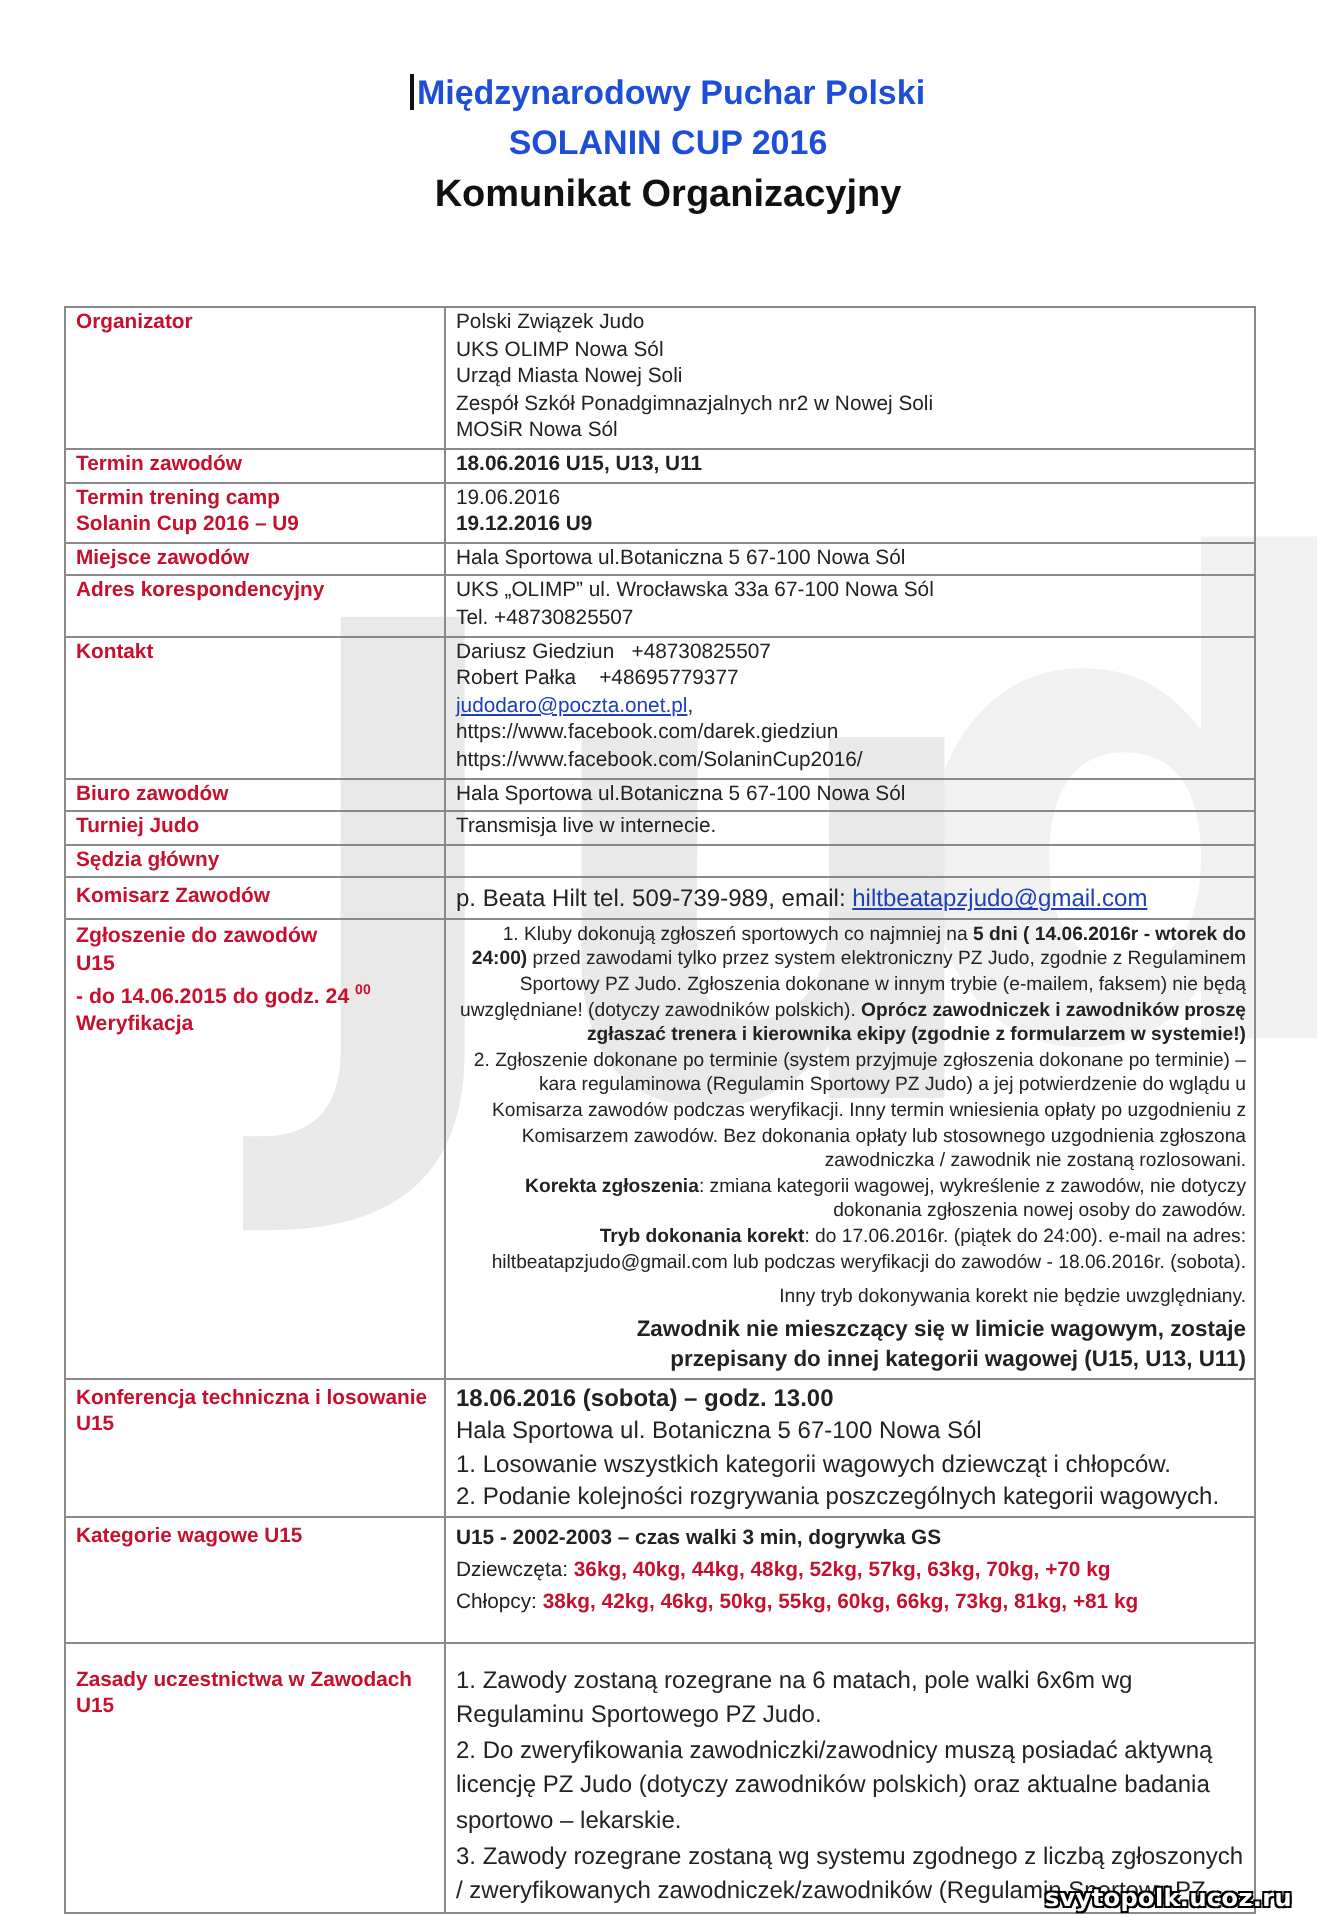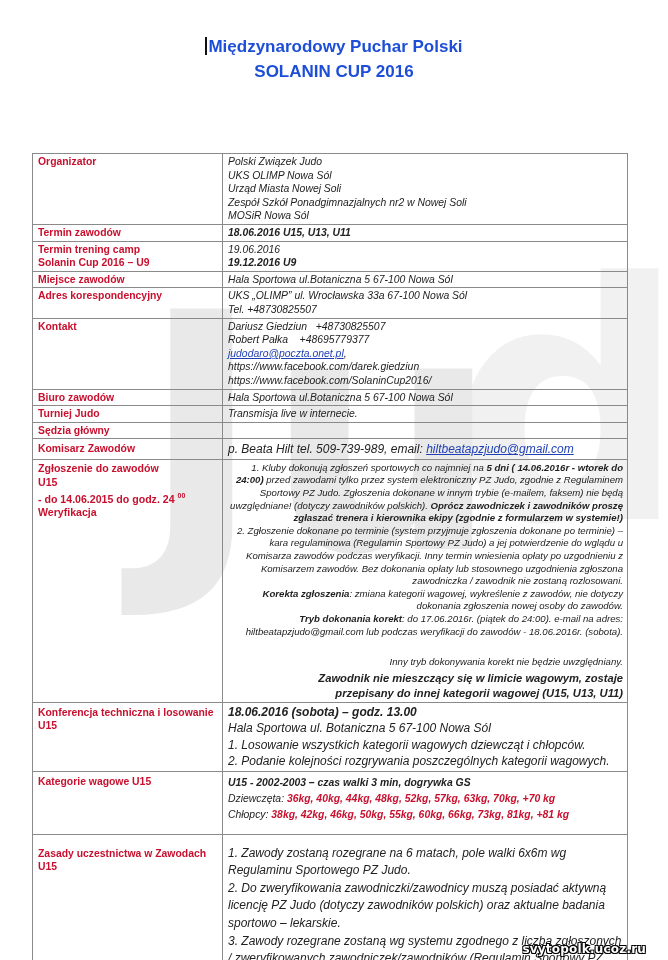--- a/index.html
+++ b/index.html
@@ -6,41 +6,42 @@
   body { width:668px; height:960px; position:relative; overflow:hidden; font-family:"Liberation Sans", sans-serif; color:#1a1a1a; }
   .watermark { position:absolute; left:150px; top:230px; width:460px; height:520px; pointer-events:none; z-index:0; }
   .watermark span { position:absolute; font-family:"DejaVu Sans", sans-serif; font-weight:bold; color:#e9e9e9; font-size:330px; line-height:1; transform:rotate(0deg); }
   .header { position:relative; z-index:1; text-align:center; padding-top:34px; }
   .title-line { font-weight:bold; color:#1d4ed8; font-size:17px; line-height:25px; }
   .title-line.black { color:#111; font-size:19px; line-height:28px; }
   .cursor-mark { display:inline-block; width:2px; height:18px; background:#111; vertical-align:-3px; margin-right:1px; }
   table.main { position:absolute; z-index:1; left:32px; top:153px; width:596px; border-collapse:collapse; font-size:10.4px; line-height:13.6px; }
   table.main td { border:1px solid #8a8a8a; vertical-align:top; padding:1px 4px 1px 5px; }
   td.lab { width:180px; color:#c8102e; font-weight:bold; }
-  td.val { color:#222;font-style:italic; }
+  td.val { color:#222; }
   .b { font-weight:bold; }
   .red { color:#c8102e; font-weight:bold; }
   .link { color:#1f3fb5; text-decoration:underline; }
   .big { font-size:12px; line-height:16.5px; }
   .small { font-size:9.6px; line-height:12.6px;text-align:right; }
   .sup { font-size:7px; vertical-align:super; }
   .footer-wm { position:absolute; right:22px; bottom:4px; z-index:2; font-family:"DejaVu Sans", sans-serif; font-weight:bold; font-size:12px; color:#fff; letter-spacing:0.2px; text-shadow:-1px -1px 0 #000, 1px -1px 0 #000, -1px 1px 0 #000, 1px 1px 0 #000; }
 </style>
 </head>
 <body>
 
 <div class="watermark">
   <span style="left:-10px; top:40px;">J</span>
   <span style="left:115px; top:40px;">u</span>
   <span style="left:300px; top:10px; opacity:0.6;">d</span>
 </div>
 
 <div class="header">
   <div class="title-line"><span class="cursor-mark"></span><span>Międzynarodowy Puchar Polski</span></div>
   <div class="title-line">SOLANIN CUP 2016</div>
+  <div class="title-line black">Komunikat Organizacyjny</div>
 </div>
 
 <table class="main">
   <tbody>
       <tr>
     <td class="lab">Organizator</td>
     <td class="val">
       <div>Polski Związek Judo</div>
       <div>UKS OLIMP Nowa Sól</div>
       <div>Urząd Miasta Nowej Soli</div>
@@ -104,21 +105,21 @@
       <div>Zgłoszenie do zawodów</div>
       <div>U15</div>
       <div><span>- do 14.06.2015 do godz. 24</span> <span class="sup">00</span></div>
       <div>Weryfikacja</div>
     </td>
     <td class="val small" style="padding-top:2px;">
       <div><span>1. Kluby dokonują zgłoszeń sportowych co najmniej na </span><span class="b">5 dni ( 14.06.2016r - wtorek do 24:00)</span><span> przed zawodami tylko przez system elektroniczny PZ Judo, zgodnie z Regulaminem Sportowy PZ Judo. Zgłoszenia dokonane w innym trybie (e-mailem, faksem) nie będą uwzględniane! (dotyczy zawodników polskich). </span><span class="b">Oprócz zawodniczek i zawodników proszę zgłaszać trenera i kierownika ekipy (zgodnie z formularzem w systemie!)</span></div>
       <div>2. Zgłoszenie dokonane po terminie (system przyjmuje zgłoszenia dokonane po terminie) – kara regulaminowa (Regulamin Sportowy PZ Judo) a jej potwierdzenie do wglądu u Komisarza zawodów podczas weryfikacji. Inny termin wniesienia opłaty po uzgodnieniu z Komisarzem zawodów. Bez dokonania opłaty lub stosownego uzgodnienia zgłoszona zawodniczka / zawodnik nie zostaną rozlosowani.</div>
       <div><span class="b">Korekta zgłoszenia</span><span>: zmiana kategorii wagowej, wykreślenie z zawodów, nie dotyczy dokonania zgłoszenia nowej osoby do zawodów.</span></div>
       <div><span class="b">Tryb dokonania korekt</span><span>: do 17.06.2016r. (piątek do 24:00). e-mail na adres: hiltbeatapzjudo@gmail.com lub podczas weryfikacji do zawodów - 18.06.2016r. (sobota).</span></div>
-      <div style="margin-top:18px;">Inny tryb dokonywania korekt nie będzie uwzględniany.</div>
+      <div style="margin-top:5px;">Inny tryb dokonywania korekt nie będzie uwzględniany.</div>
       <div class="b" style="font-size:11.2px; line-height:15px; margin-top:2px;margin-left:35px;">Zawodnik nie mieszczący się w limicie wagowym, zostaje przepisany do innej kategorii wagowej (U15, U13, U11)</div>
     </td>
   </tr>
   <tr>
     <td class="lab" style="padding-top:3px;">Konferencja techniczna i losowanie U15</td>
     <td class="val big">
       <div class="b">18.06.2016 (sobota) – godz. 13.00</div>
       <div>Hala Sportowa ul. Botaniczna 5 67-100 Nowa Sól</div>
       <div>1. Losowanie wszystkich kategorii wagowych dziewcząt i chłopców.</div>
       <div>2. Podanie kolejności rozgrywania poszczególnych kategorii wagowych.</div>

